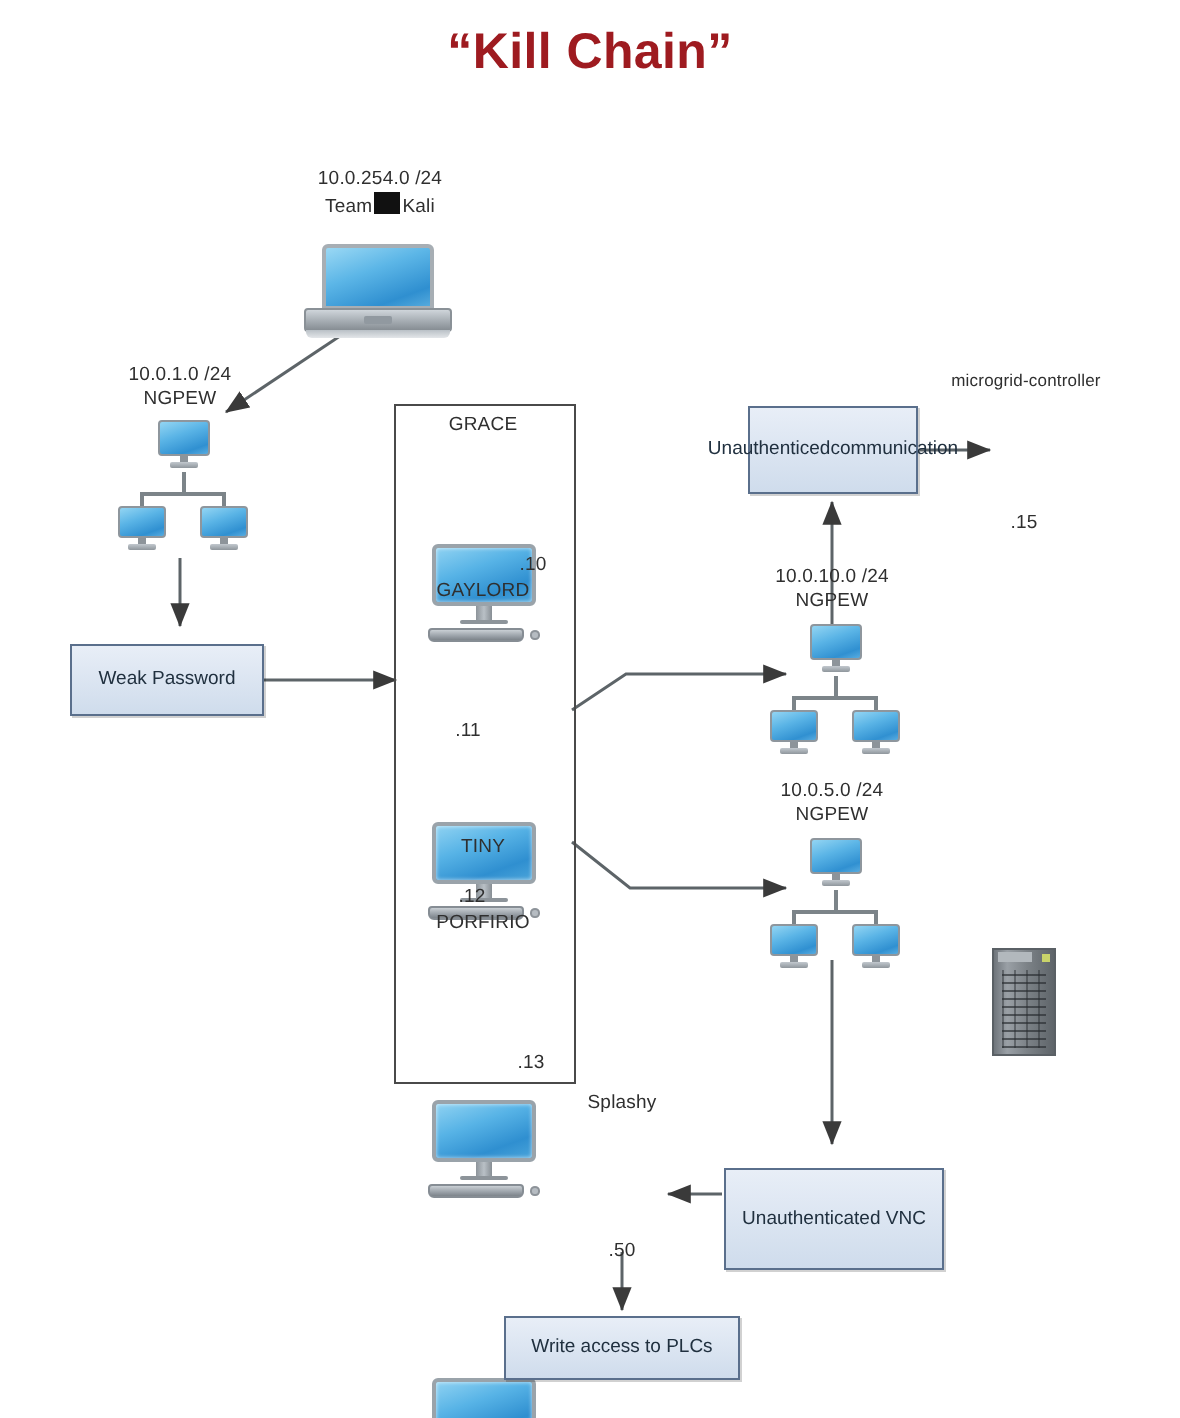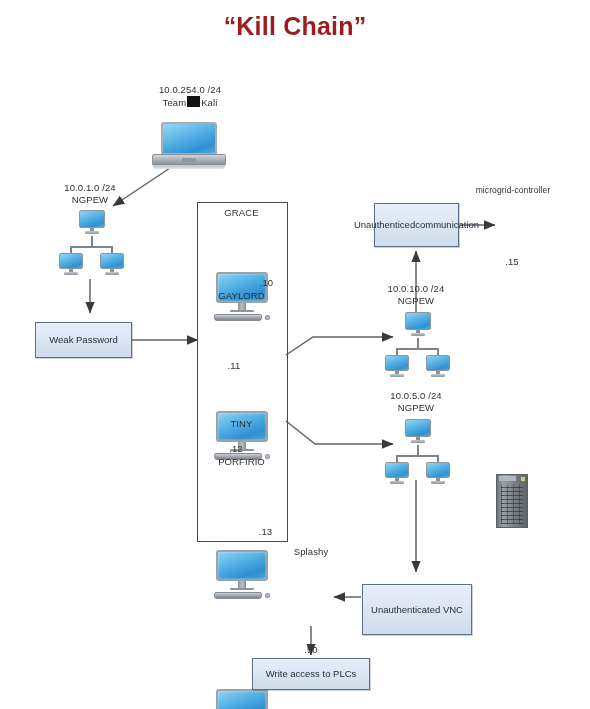--- a/index.html
+++ b/index.html
@@ -411,19 +411,19 @@
       </div>
     <div class="nm" style="left:42px; top:43px; width:24px; height:24px;">
         <div class="s"></div>
         <div class="n"></div>
         <div class="f"></div>
       </div>
   </div>
 
   <div class="lbl" style="left:271px; top:546px; width:80px;">Splashy</div>
 
-  <div class="lbl" style="left:273px; top:620px; width:76px;margin-top:24px;">.50</div>
+  <div class="lbl" style="left:273px; top:620px; width:76px;">.50</div>
 
   <div class="pbox" style="left:362px; top:573px; width:110px; height:51px;margin-top:11px;">Unauthenticated VNC</div>
 
   <div class="pbox" style="left:252px; top:658px; width:118px; height:32px;">Write access to PLCs</div>
 
 </div>
 
 </body></html>

